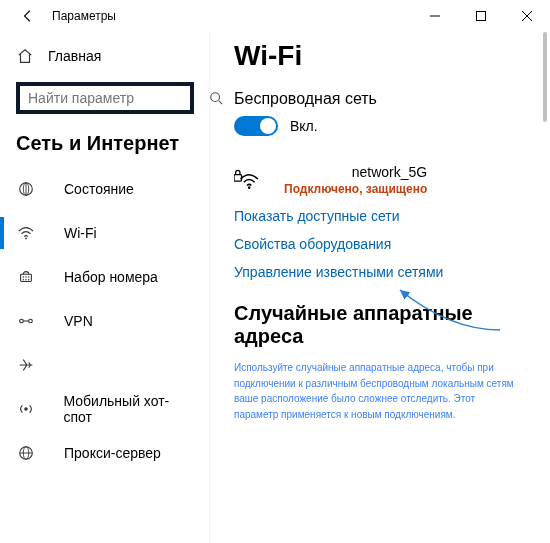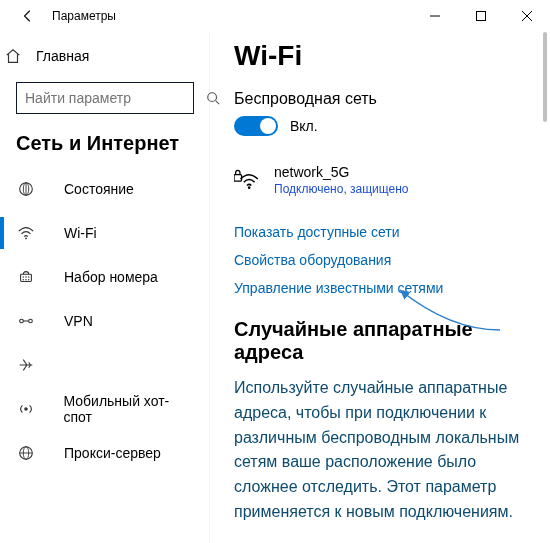--- a/index.html
+++ b/index.html
@@ -46,28 +46,28 @@
   
   .sidebar {
     width: 210px;
     background: #fff;
     padding-top: 4px;
     border-right: none;
     position: relative;
   }
   .side-home {
     display:flex; align-items:center; height:40px; gap:14px;
-    padding: 0 4px;
+    padding: 0 16px;
   }
   .side-home .icon { width:18px; display:flex; justify-content:center; }
   .search-row {
     margin: 6px 16px 10px 16px;
   }
   .search-box {
-    border:1px solid #0f172a; background:#fff;
+    border:4px solid #0f172a; background:#fff;
     height:32px; display:flex; align-items:center; padding:0 8px;
     justify-content: space-between;
   }
   .search-box input {
     border:none; outline:none; flex:1; font-size:14px; background:transparent;
     color:#666;
   }
   .search-icon { color:#333; }
   .cat-title {
     font-weight:700; font-size:20px;
@@ -104,31 +104,31 @@
   .toggle {
     width:44px; height:20px; border-radius:10px; background:#0078d4;
     position:relative;
   }
   .toggle .knob {
     position:absolute; right:2px; top:2px; width:16px; height:16px; border-radius:50%;
     background:#fff;
   }
   .toggle-label { font-size:14px; }
 
-  .net-row { display:flex; align-items:flex-start; gap:14px; margin-bottom:28px; }
+  .net-row { display:flex; align-items:flex-start; gap:24px; margin-bottom:12px;text-align:right; }
   .net-icon { width:26px; display:flex; justify-content:center; color:#000; padding-top:2px;}
   .net-info .name { font-size:14px; }
-  .net-info .status { font-size:12px; color:#1d4ed8; margin-top:2px; }
+  .net-info .status { font-size:12px; color:#c2410c; margin-top:2px;font-weight:bold; }
 
   .link { color:#0066b4; font-size:14px; margin: 12px 0; display:block; }
 
   .main h2 {
     font-weight:600; font-size:20px; margin: 22px 0 12px 0;
   }
-  .desc { font-size:16px; line-height:1.55; color:#0c4a6e; }
+  .desc { font-size:10px; line-height:1.55; color:#3b82f6; }
 
   
   .scrollbar {
     position:absolute; right:2px; top:0; width:6px; height:100%;
   }
   .scrollbar .thumb {
     position:absolute; top:0; width:4px; right:1px; height:90px; background:#c0c0c0; border-radius:2px;
   }
 
   

